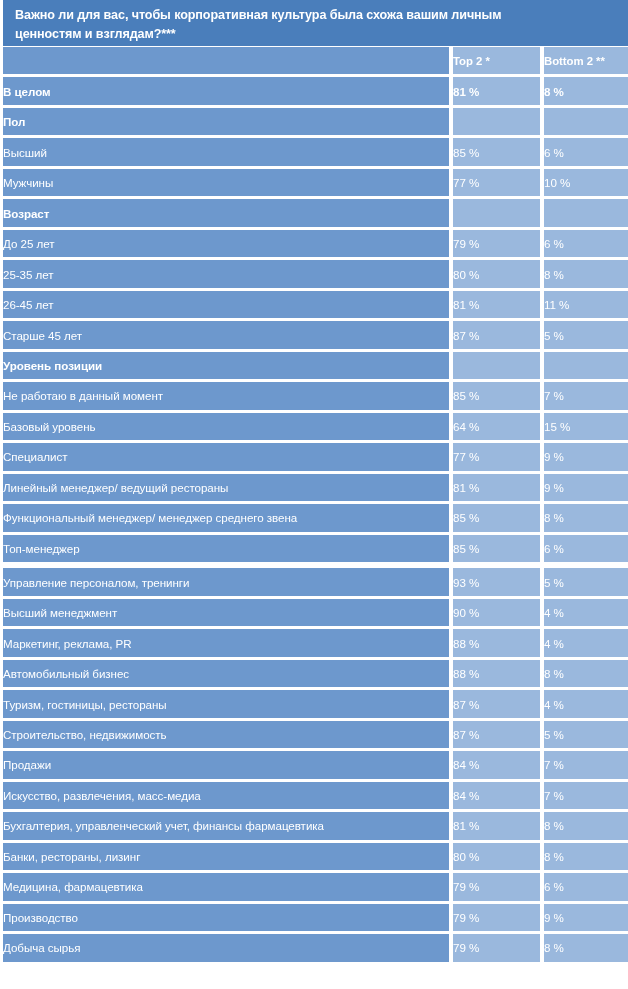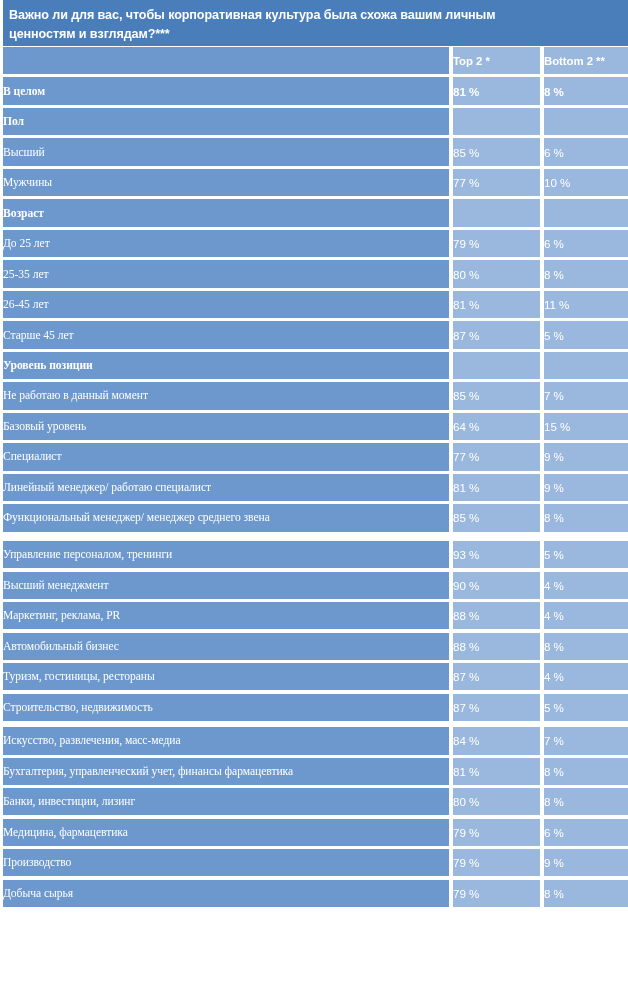--- a/index.html
+++ b/index.html
@@ -21,21 +21,21 @@
 
   
   .title-band {
     position: absolute;
     left: 3px;
     top: 0;
     width: 625px;
     height: 46px;
     background: #4a7ebb;
     box-sizing: border-box;
-    padding: 6px 10px 0 6px;
+    padding: 6px 10px 0 12px;
   }
   .title-text {
     color: #ffffff;
     font-size: 12.6px;
     font-weight: bold;
     line-height: 18.5px;
     letter-spacing: -0.1px;
     white-space: pre-wrap;
     margin: 0;
   }
@@ -74,21 +74,20 @@
   col.c-bot   { width: 84px;  }
 
   
   .cell-label {
     background: #6d98cd;
     color: #ffffff;
     font-size: 11.6px;
     padding-left: 10px;
     padding-right: 6px;
     letter-spacing: -0.05px;
-    font-family: Liberation Serif, serif;
   }
   .cell-label.bold { font-weight: bold; }
   .cell-label.header-blank { background: #6d98cd; }
 
   
   .cell-val {
     background: #9ab8dd;
     color: #ffffff;
     font-size: 11.6px;
     text-align: right;
@@ -321,21 +320,21 @@
           <td class="cell-val">9 %</td>
         </tr>
         <tr class="rowgap">
           <td></td>
           <td></td>
           <td></td>
           <td></td>
           <td></td>
         </tr>
         <tr>
-          <td class="cell-label">Линейный менеджер/ работаю специалист</td>
+          <td class="cell-label">Линейный менеджер/ ведущий рестораны</td>
           <td class="gapcell"></td>
           <td class="cell-val">81 %</td>
           <td class="gapcell"></td>
           <td class="cell-val">9 %</td>
         </tr>
         <tr class="rowgap">
           <td></td>
           <td></td>
           <td></td>
           <td></td>
@@ -348,20 +347,27 @@
           <td class="gapcell"></td>
           <td class="cell-val">8 %</td>
         </tr>
         <tr class="rowgap">
           <td></td>
           <td></td>
           <td></td>
           <td></td>
           <td></td>
         </tr>
+        <tr>
+          <td class="cell-label">Топ-менеджер</td>
+          <td class="gapcell"></td>
+          <td class="cell-val">85 %</td>
+          <td class="gapcell"></td>
+          <td class="cell-val">6 %</td>
+        </tr>
         <tr class="rowgap">
           <td></td>
           <td></td>
           <td></td>
           <td></td>
           <td></td>
         </tr>
         <tr class="rowgap">
           <td></td>
           <td></td>
@@ -446,20 +452,27 @@
           <td class="gapcell"></td>
           <td class="cell-val">5 %</td>
         </tr>
         <tr class="rowgap">
           <td></td>
           <td></td>
           <td></td>
           <td></td>
           <td></td>
         </tr>
+        <tr>
+          <td class="cell-label">Продажи</td>
+          <td class="gapcell"></td>
+          <td class="cell-val">84 %</td>
+          <td class="gapcell"></td>
+          <td class="cell-val">7 %</td>
+        </tr>
         <tr class="rowgap">
           <td></td>
           <td></td>
           <td></td>
           <td></td>
           <td></td>
         </tr>
         <tr>
           <td class="cell-label">Искусство, развлечения, масс-медиа</td>
           <td class="gapcell"></td>
@@ -482,21 +495,21 @@
           <td class="cell-val">8 %</td>
         </tr>
         <tr class="rowgap">
           <td></td>
           <td></td>
           <td></td>
           <td></td>
           <td></td>
         </tr>
         <tr>
-          <td class="cell-label">Банки, инвестиции, лизинг</td>
+          <td class="cell-label">Банки, рестораны, лизинг</td>
           <td class="gapcell"></td>
           <td class="cell-val">80 %</td>
           <td class="gapcell"></td>
           <td class="cell-val">8 %</td>
         </tr>
         <tr class="rowgap">
           <td></td>
           <td></td>
           <td></td>
           <td></td>

